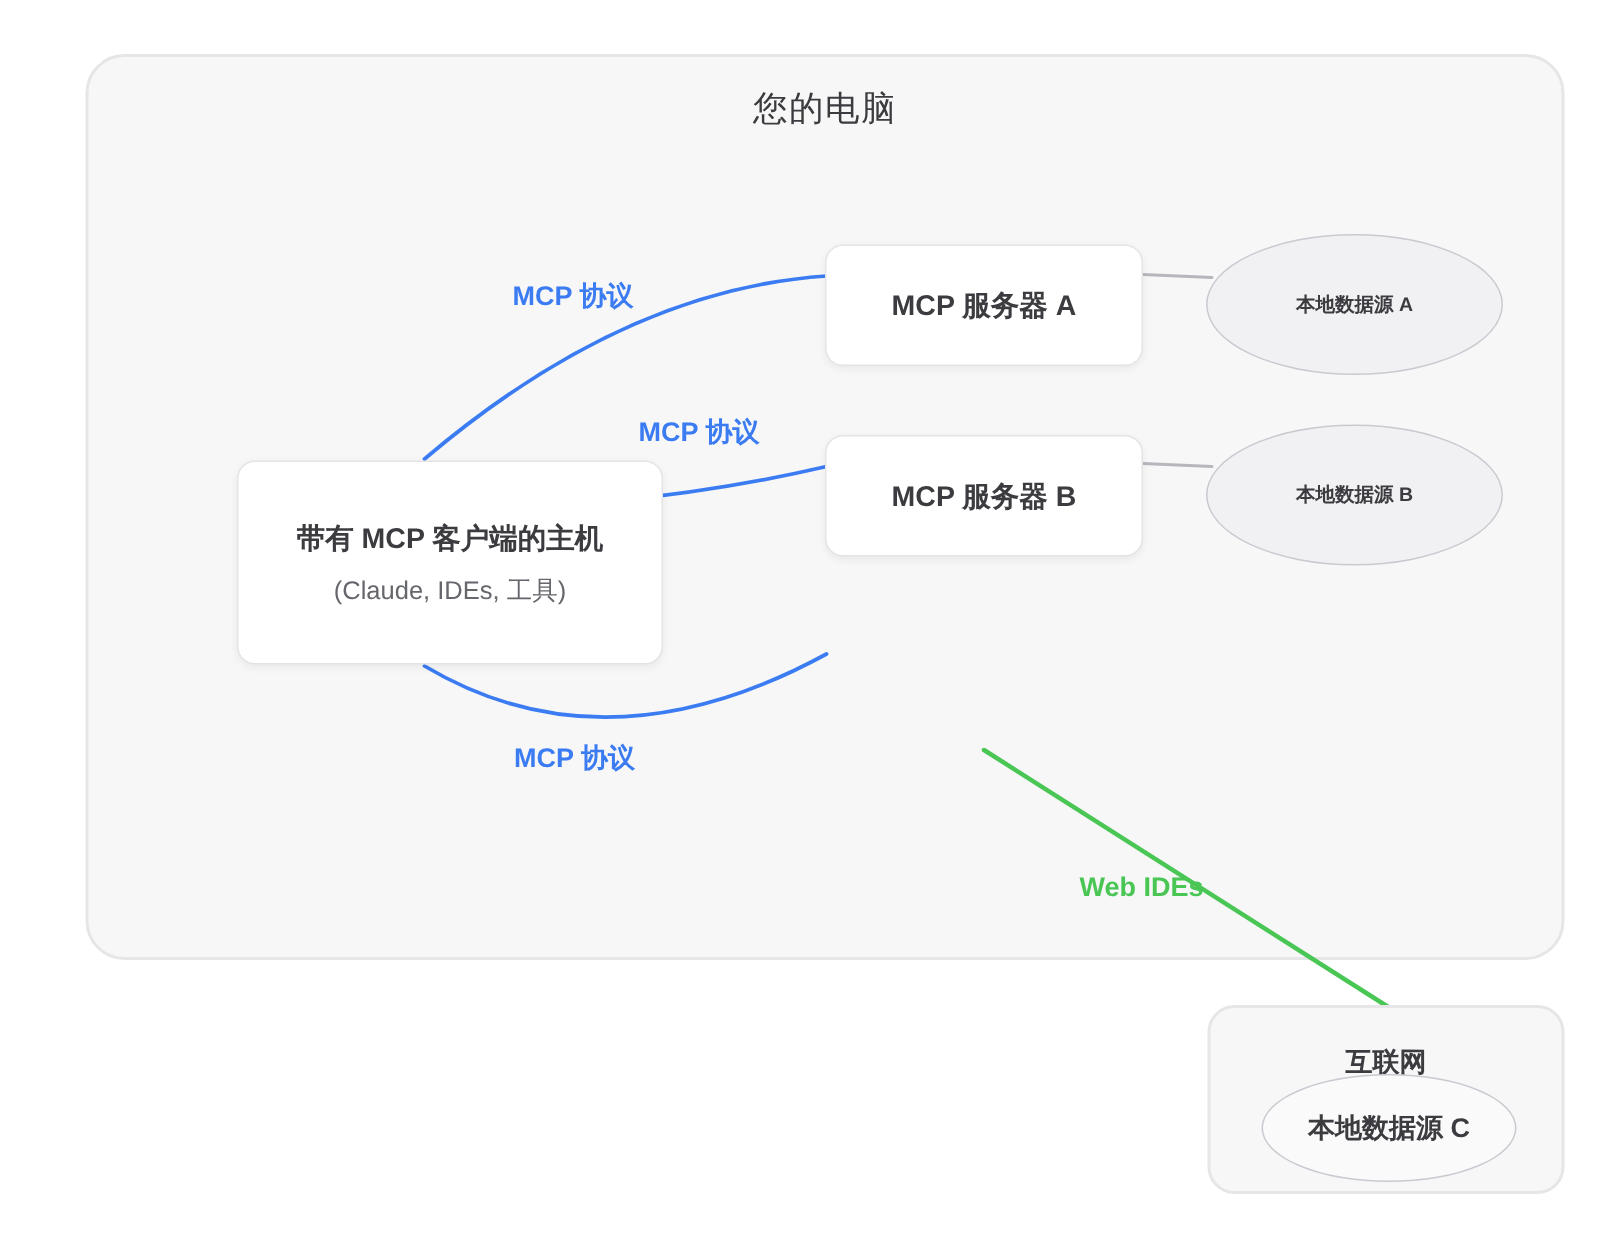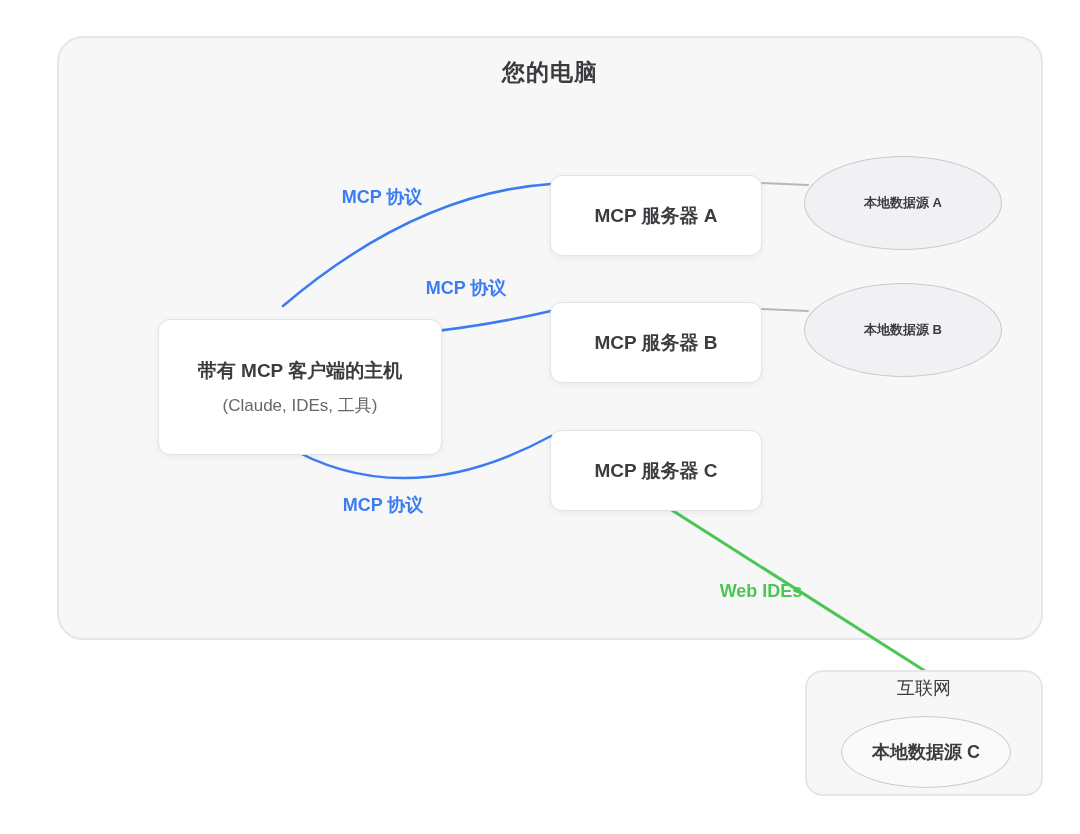--- a/index.html
+++ b/index.html
@@ -28,38 +28,37 @@
     position:absolute;
     left:57px;top:36px;width:986px;height:604px;
     background:var(--container-fill);
     border:2px solid var(--container-border);
     border-radius:26px;
   }
   .computer-title{
     position:absolute;
     left:57px;top:57px;width:986px;
     text-align:center;
-    font-size:23px;font-weight:bold;
+    font-size:23px;font-weight:normal;
     color:var(--text-dark);
     letter-spacing:1px;
   }
   .edges-layer{
     position:absolute;left:0;top:0;width:1080px;height:834px;
     pointer-events:none;
   }
   .node{
     position:absolute;
     background:var(--box-fill);
     border:1px solid var(--box-border);
     border-radius:12px;
     box-shadow:0 2px 6px rgba(0,0,0,0.06);
     display:flex;flex-direction:column;
     align-items:center;justify-content:center;
     color:var(--text-dark);
-    margin-top:12px;
   }
   .host-node{left:158px;top:307px;width:284px;height:136px;gap:10px;}
   .host-title{font-size:19px;font-weight:bold;white-space:nowrap;}
   .host-subtitle{font-size:17px;color:var(--text-gray);white-space:nowrap;}
   .server-node{left:550px;width:212px;height:81px;}
   .server-node .label{font-size:19px;font-weight:bold;white-space:nowrap;}
   .server-a{top:163px;}
   .server-b{top:290px;}
   .server-c{top:418px;}
   .datasource-ellipse{
@@ -88,23 +87,23 @@
   .label-web-apis{left:761px;top:581px;}
   .internet-container{
     position:absolute;
     left:805px;top:670px;width:238px;height:126px;
     background:var(--container-fill);
     border:2px solid var(--container-border);
     border-radius:18px;
   }
   .internet-title{
     position:absolute;
-    left:0;top:4px;width:100%;
+    left:0;top:24px;width:100%;
     text-align:center;
-    font-size:18px;font-weight:normal;
+    font-size:18px;font-weight:bold;
     color:var(--text-dark);
   }
   .remote-service-ellipse{
     position:absolute;
     left:34px;top:44px;width:170px;height:72px;
     background:#fafafb;
     border:1px solid var(--ellipse-border);
     border-radius:50%;
     display:flex;align-items:center;justify-content:center;
     font-size:18px;font-weight:bold;color:var(--text-dark);
@@ -133,23 +132,20 @@
     <div class="host-title">带有 MCP 客户端的主机</div>
     <div class="host-subtitle">(Claude, IDEs, 工具)</div>
   </div>
 
   <div class="node server-node server-a">
     <div class="label">MCP 服务器 A</div>
   </div>
   <div class="node server-node server-b">
     <div class="label">MCP 服务器 B</div>
   </div>
-  <div class="node server-node server-c">
-    <div class="label">MCP 服务器 C</div>
-  </div>
 
   <div class="datasource-ellipse ellipse-a">本地数据源 A</div>
   <div class="datasource-ellipse ellipse-b">本地数据源 B</div>
 
   <div class="edge-label blue label-mcp-a">MCP 协议</div>
   <div class="edge-label blue label-mcp-b">MCP 协议</div>
   <div class="edge-label blue label-mcp-c">MCP 协议</div>
   <div class="edge-label green label-web-apis">Web IDEs</div>
 
   <div class="internet-container">

